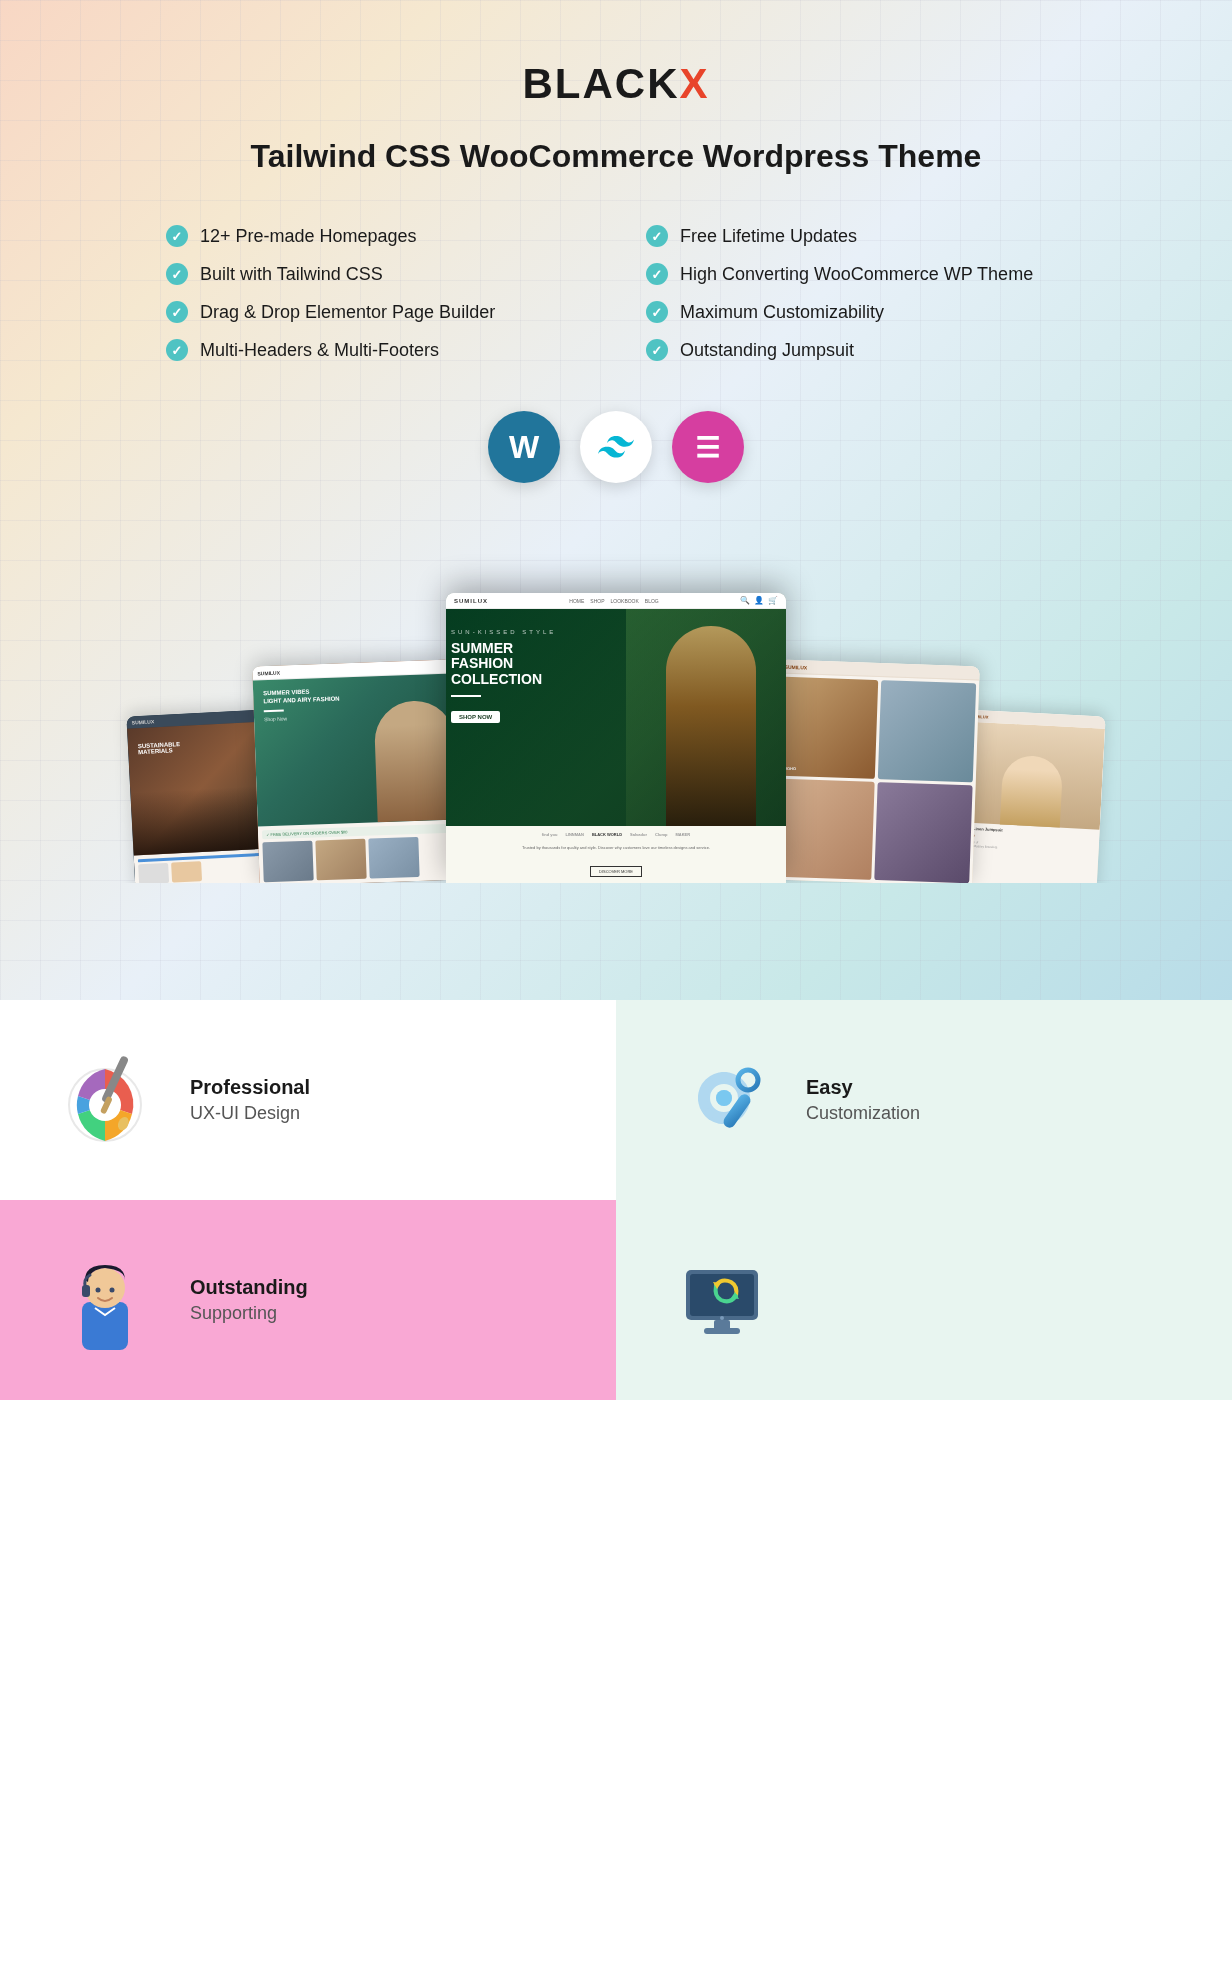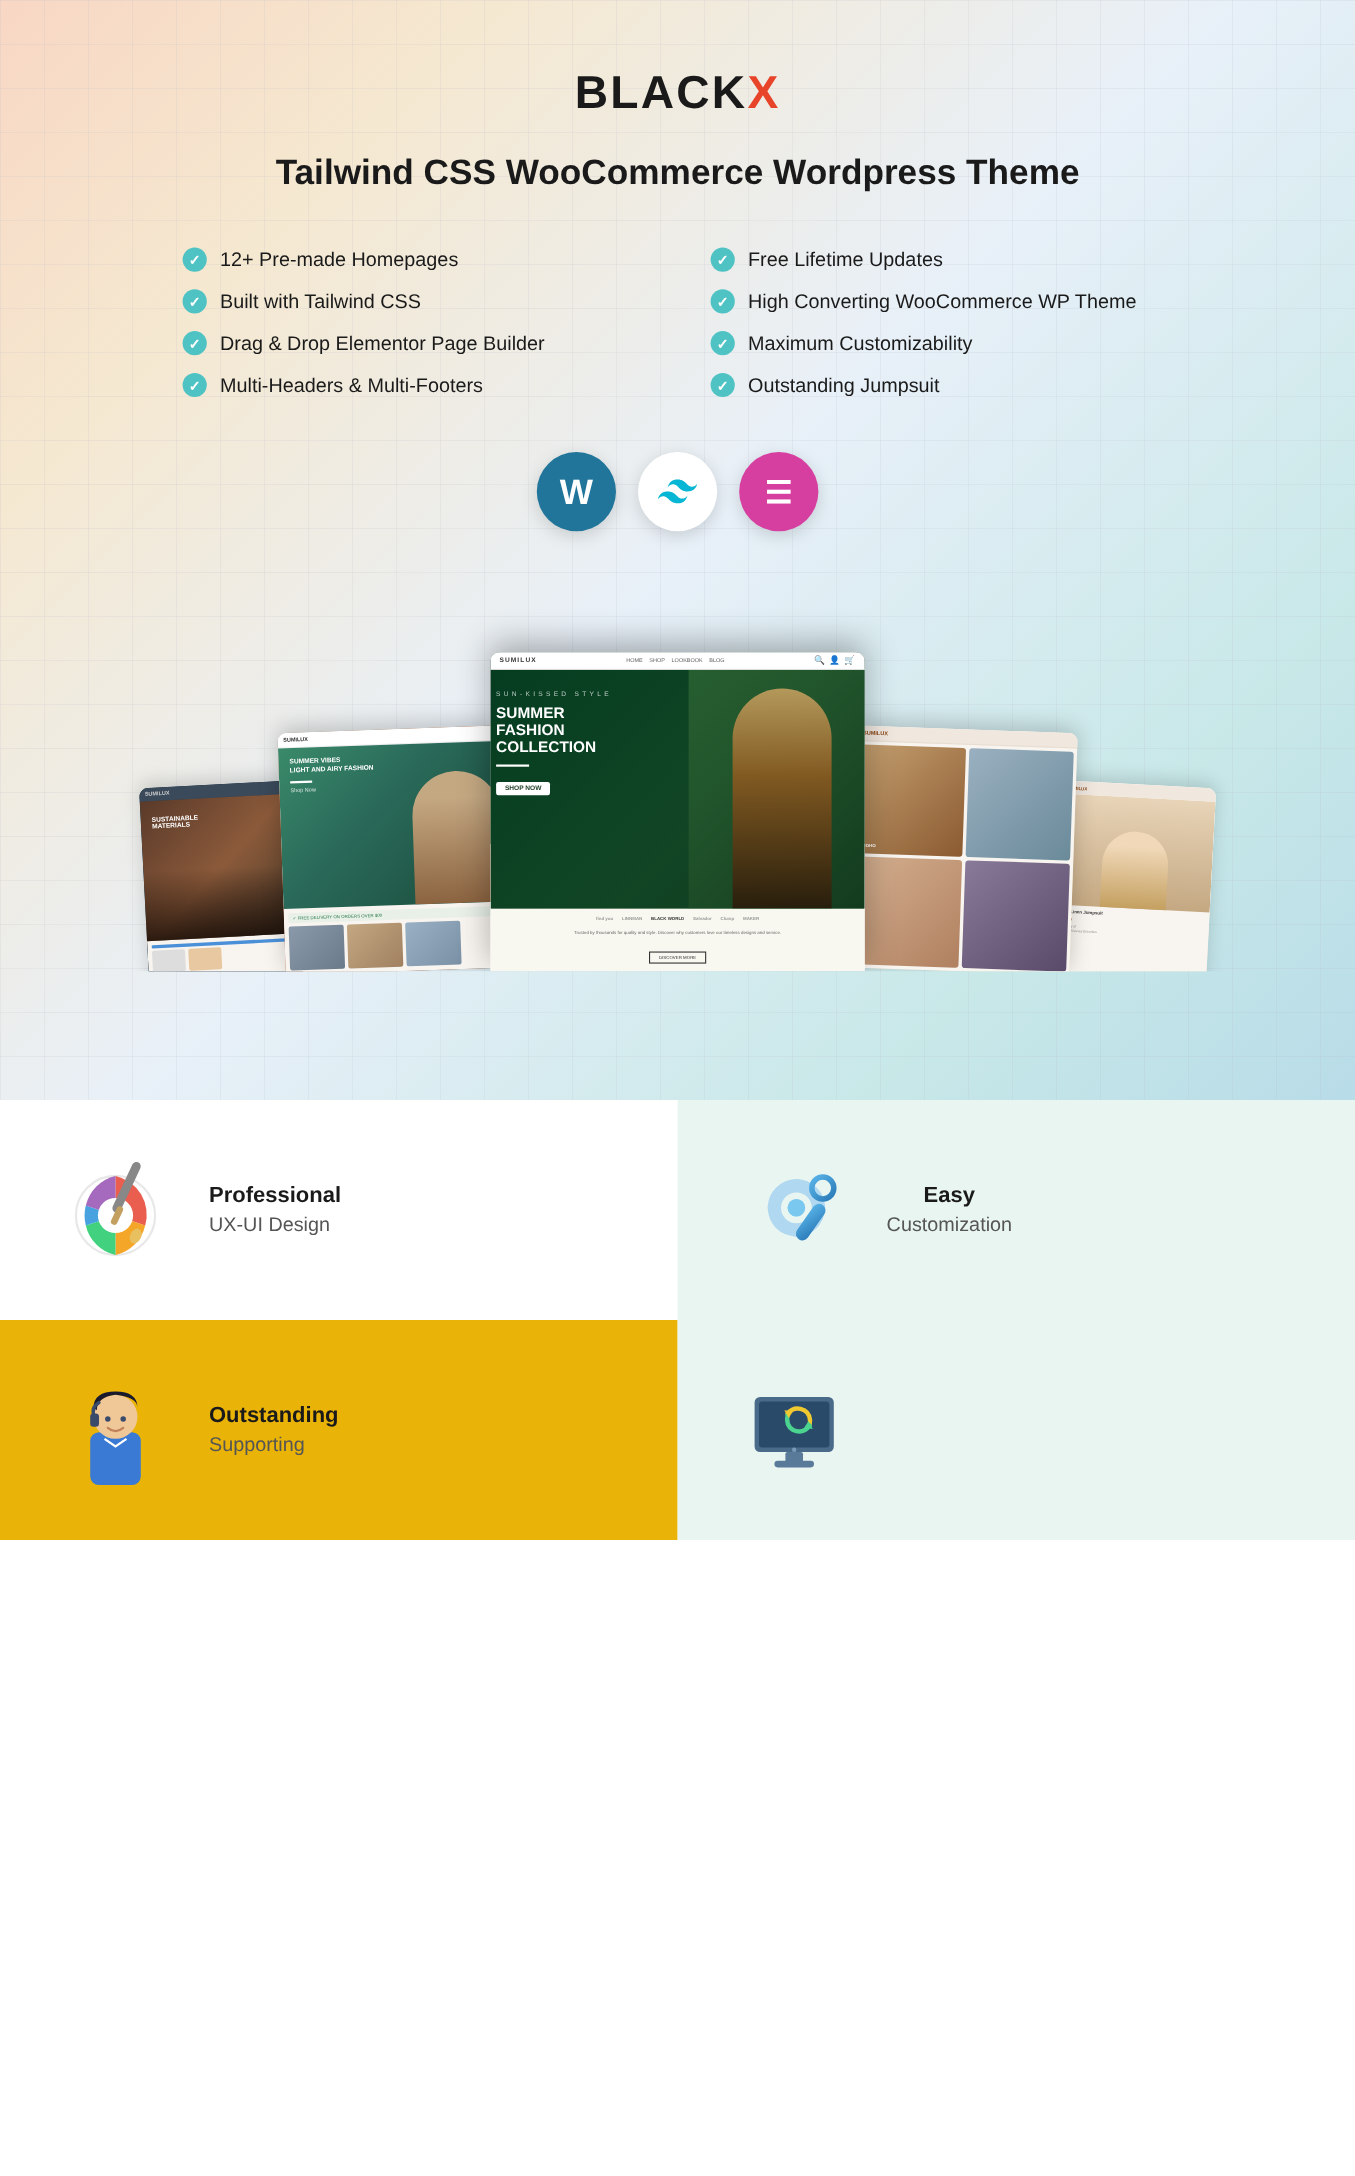--- a/index.html
+++ b/index.html
@@ -484,21 +484,21 @@
         <rect x="66" y="48" width="6" height="18" rx="3" fill="#c4a060" transform="rotate(25 62 5)"></rect>
         <ellipse cx="73" cy="70" rx="5" ry="7" fill="#e8c060" transform="rotate(25 60 50)"></ellipse>
       </svg>
     </div>
     <div class="feature-text">
       <h3>Professional</h3>
       <p>UX-UI Design</p>
     </div>
   </div>
 
-  <div class="feature-card" style="background: #e8f5f0; text-align: center;">
+  <div class="feature-card" style="background: #e8f5f0;">
     <div class="feature-icon-container">
 
       <svg width="100" height="100" viewBox="0 0 100 100">
 
         <circle cx="48" cy="48" r="20" fill="none" stroke="#b0d8f0" stroke-width="12"></circle>
         <circle cx="48" cy="48" r="8" fill="#b0d8f0"></circle>
 
         <rect x="44" y="22" width="8" height="10" rx="2" fill="#b0d8f0"></rect>
         <rect x="44" y="64" width="8" height="10" rx="2" fill="#b0d8f0"></rect>
         <rect x="22" y="44" width="10" height="8" rx="2" fill="#b0d8f0"></rect>
@@ -518,21 +518,21 @@
         </defs>
         <circle cx="48" cy="48" r="8" fill="#7ac8f0"></circle>
       </svg>
     </div>
     <div class="feature-text">
       <h3>Easy</h3>
       <p>Customization</p>
     </div>
   </div>
 
-  <div class="feature-card" style="background: #eab308;">
+  <div class="feature-card" style="background: #f9a8d4;">
     <div class="feature-icon-container">
 
       <svg width="100" height="100" viewBox="0 0 100 100">
 
         <rect x="22" y="52" width="46" height="48" rx="8" fill="#3a7ad4"></rect>
 
         <circle cx="45" cy="38" r="20" fill="#f0c898"></circle>
 
         <path d="M25 30 Q25 15 45 15 Q65 15 65 30 Q65 20 45 18 Q28 20 28 32 Z" fill="#1a1a2e"></path>
 

